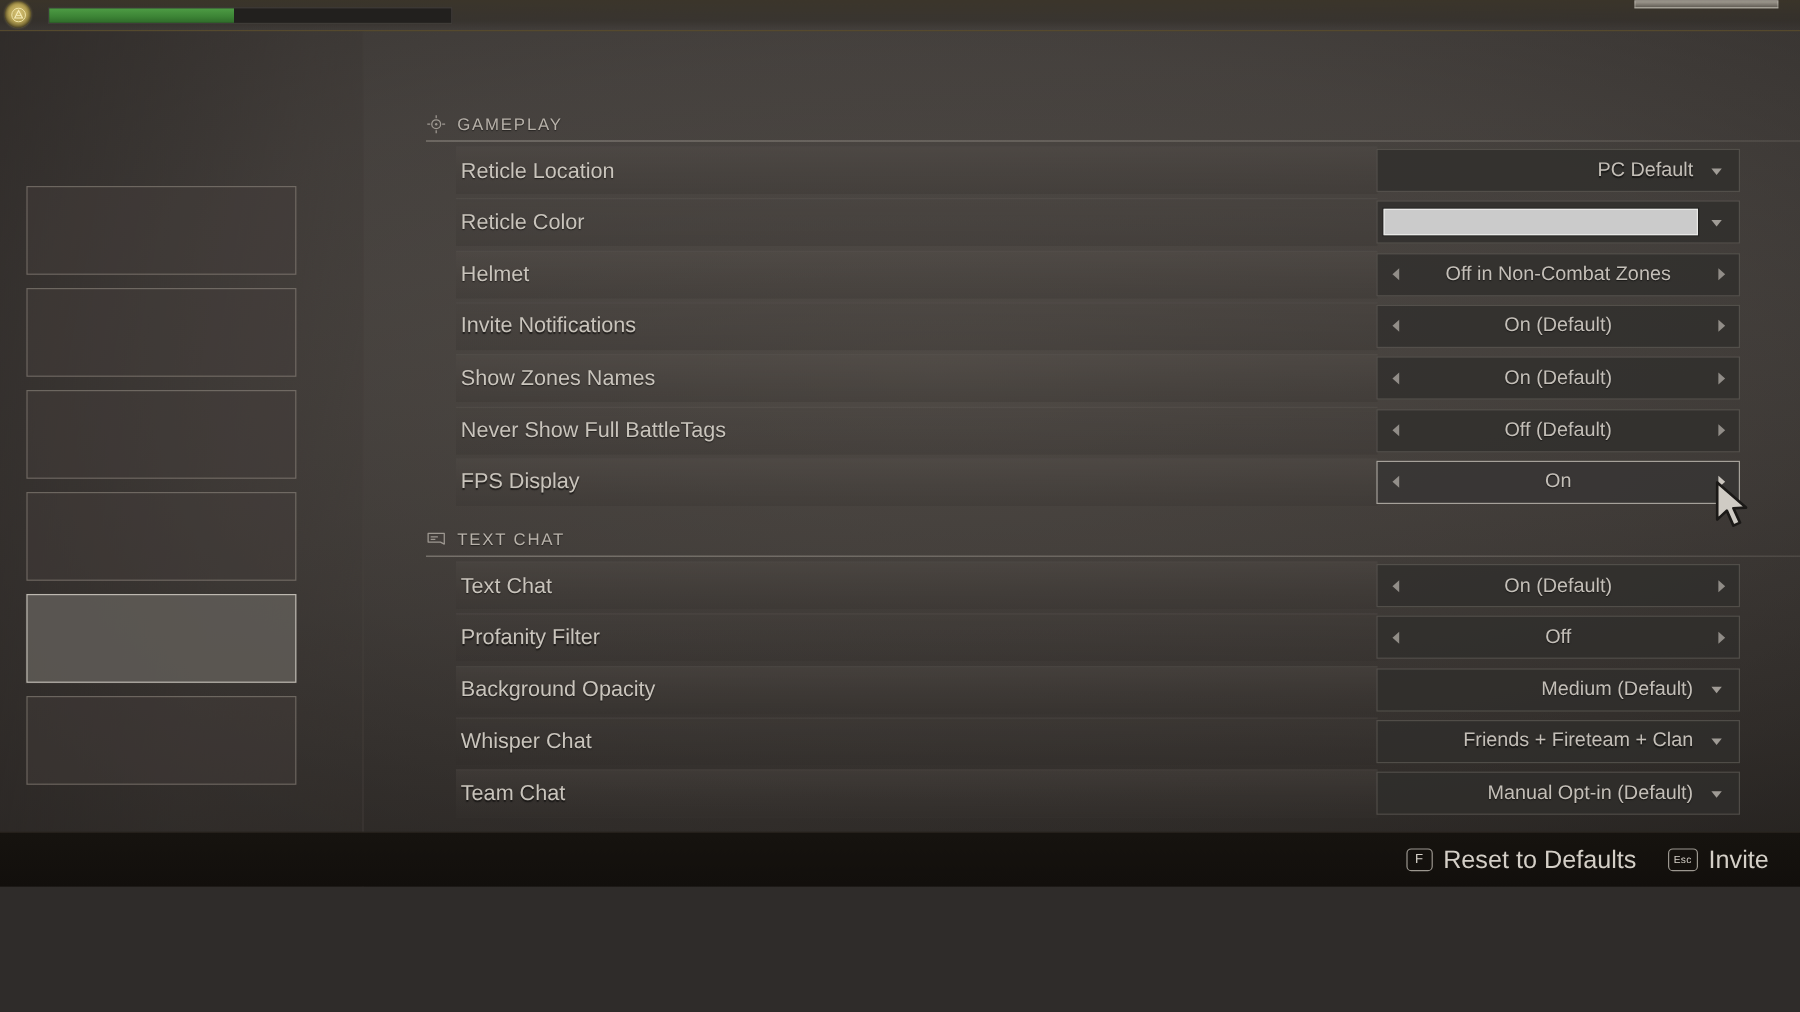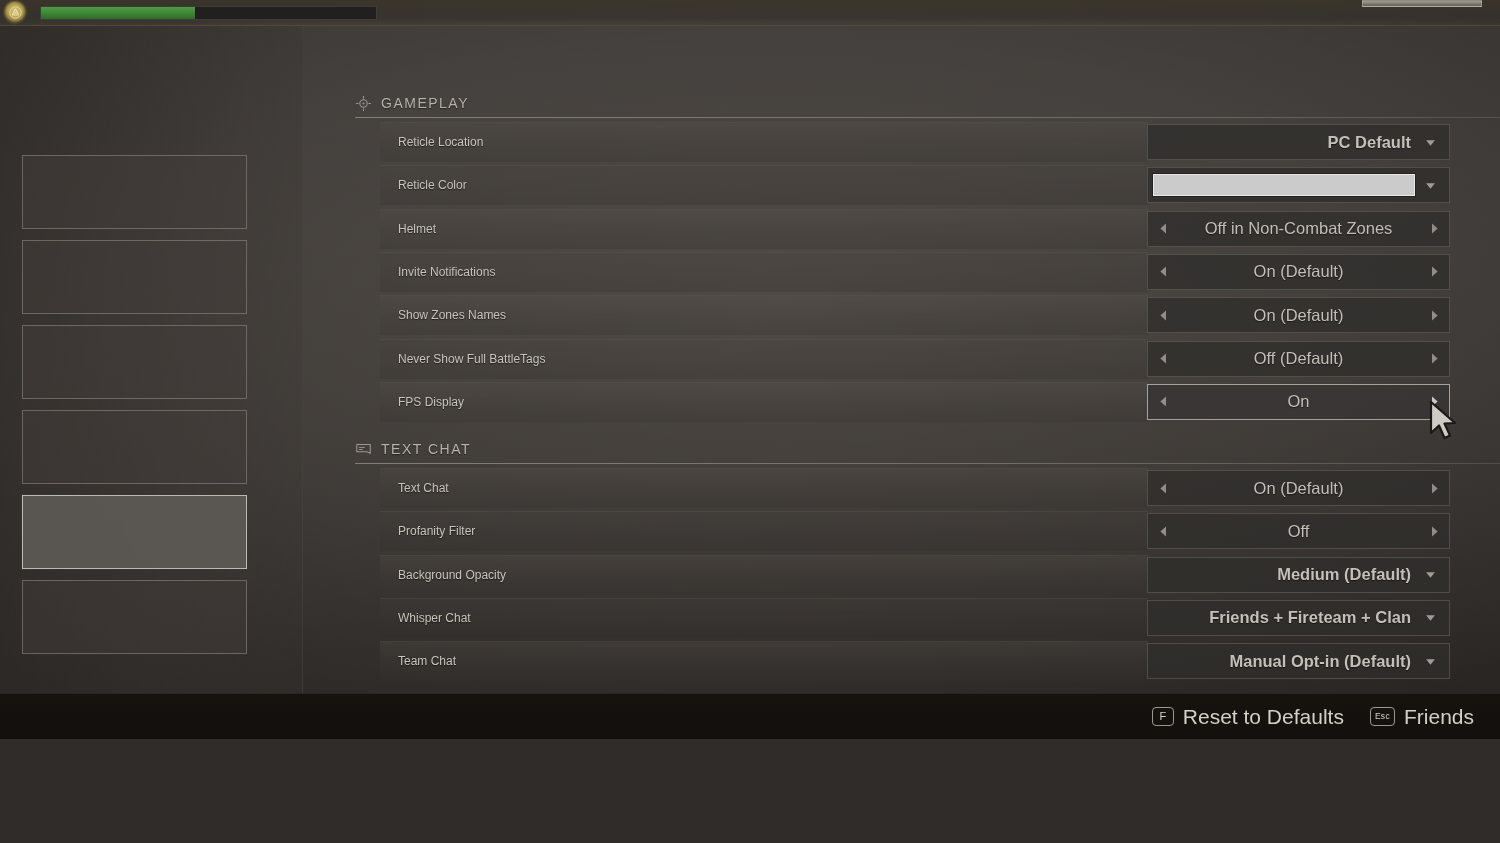--- a/index.html
+++ b/index.html
@@ -99,22 +99,22 @@
   .row .row-bg {
     position:absolute; left:0; top:0; width:768px; height:100%;
     background:linear-gradient(180deg, rgba(86,80,75,0.30) 0%, rgba(66,61,57,0.26) 55%, rgba(52,48,45,0.28) 100%);
     border-top:1px solid rgba(170,163,153,0.13);
   }
   .row.alt .row-bg {
     background:linear-gradient(180deg, rgba(70,65,61,0.22) 0%, rgba(56,52,49,0.20) 55%, rgba(46,42,40,0.22) 100%);
   }
   .row .row-label {
     position:relative; z-index:2;
-    margin-left:18px;
-    font-size:12px; color:#c9c4bc;
+    margin-left:4px;
+    font-size:18px; color:#c9c4bc;
     text-shadow:0 1px 1px rgba(0,0,0,0.55);
   }
 
   
   .ctrl {
     position:absolute; right:0; top:2px; width:303px; height:36px;
     background:rgba(48,46,44,0.78);
     border:1px solid rgba(150,144,135,0.32);
     display:flex; align-items:center;
     cursor:pointer;
@@ -131,21 +131,21 @@
   }
   .ctrl .arrow-l, .ctrl .arrow-r {
     flex:0 0 auto; width:30px; height:100%;
     display:flex; align-items:center; justify-content:center;
     opacity:0.62;
   }
   .ctrl.hover .arrow-r { opacity:1; }
   .ctrl .arrow-l svg, .ctrl .arrow-r svg { display:block; }
 
   .ctrl.dropdown { justify-content:flex-end; padding-right:4px; }
-  .ctrl.dropdown .val { text-align:right; padding-right:4px;font-weight:bold; }
+  .ctrl.dropdown .val { text-align:right; padding-right:4px; }
   .ctrl .caret {
     flex:0 0 auto; width:30px; height:100%;
     display:flex; align-items:center; justify-content:center;
     opacity:0.72;
   }
 
   .swatch {
     flex:1 1 auto; height:22px; margin-left:5px;
     background:#cbcbcb;
     border:1px solid #e8e8e6;
@@ -419,17 +419,17 @@
     </svg>
   </div>
 
   <div id="footer">
       <div class="hint">
         <span class="keycap">F</span>
         <span class="hint-label">Reset to Defaults</span>
       </div>
       <div class="hint">
         <span class="keycap small">Esc</span>
-        <span class="hint-label">Friends</span>
+        <span class="hint-label">Invite</span>
       </div>
     </div>
 
 </div>
 
 </body></html>

